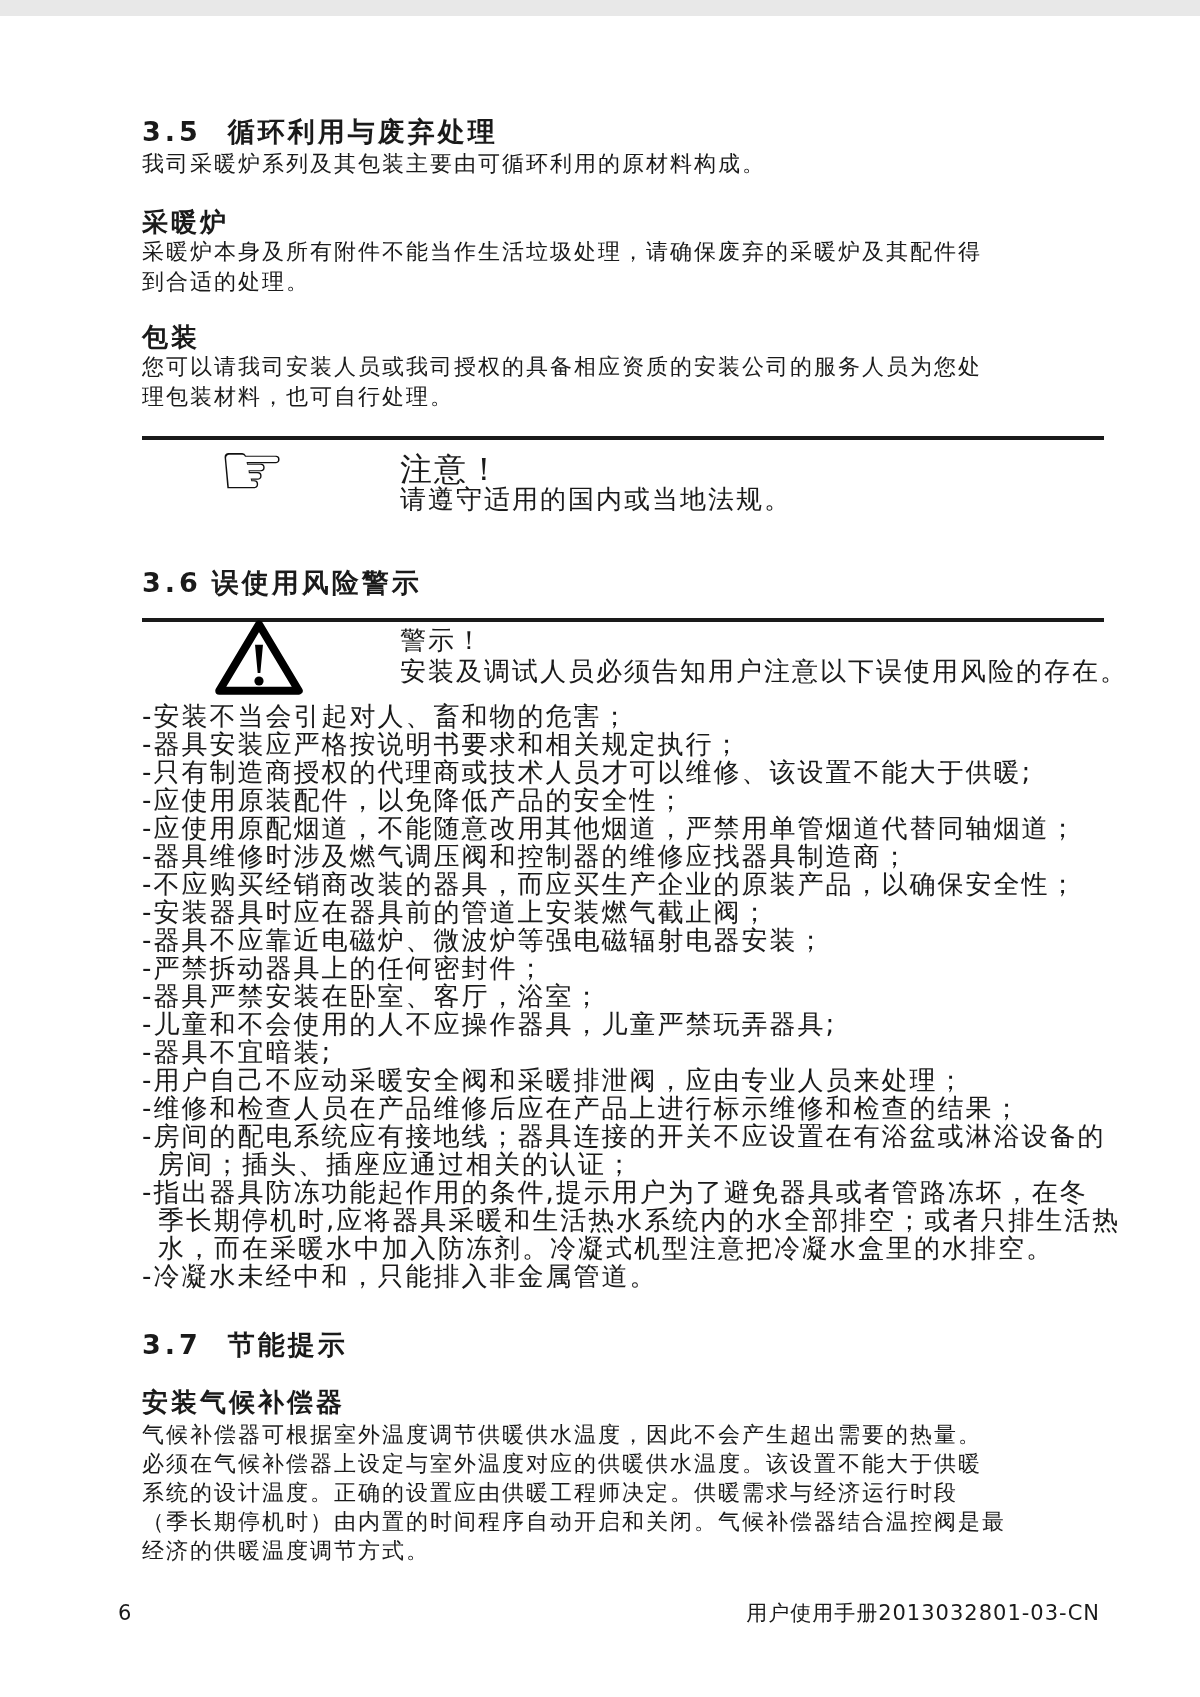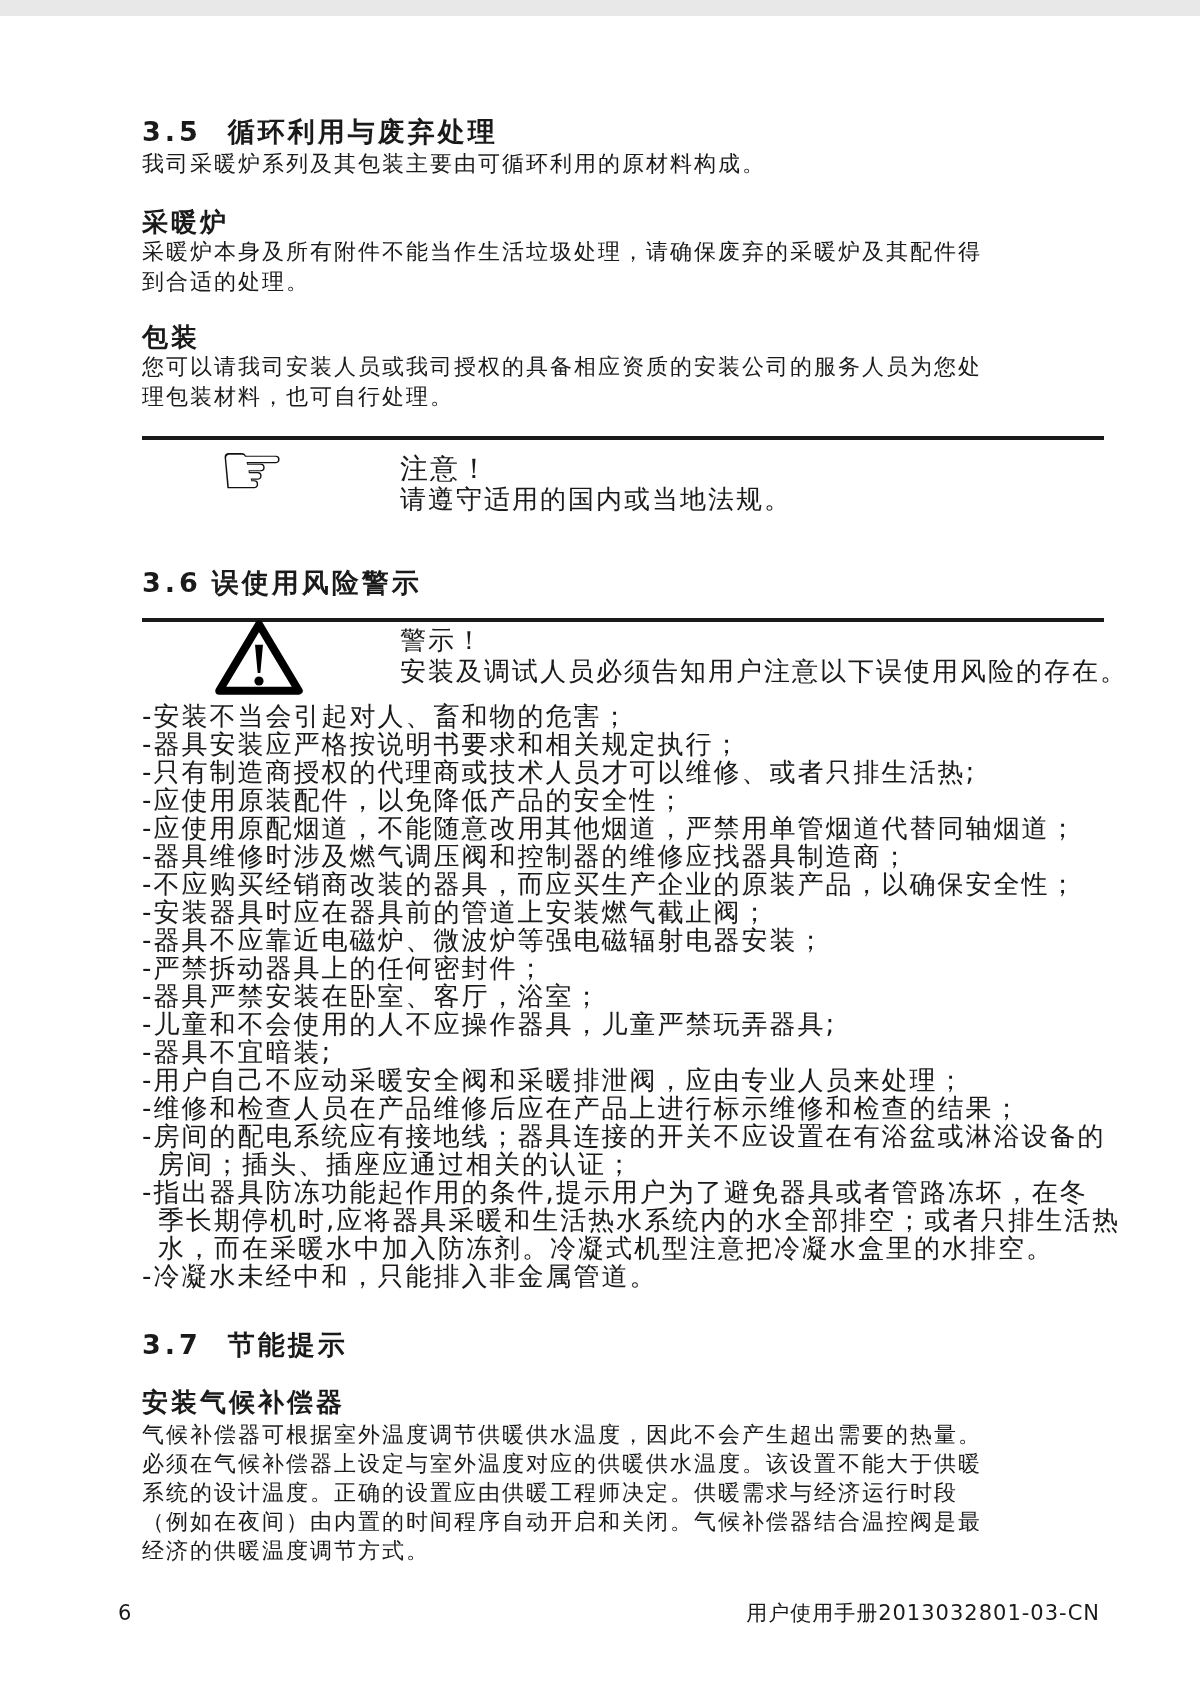--- a/index.html
+++ b/index.html
@@ -31,21 +31,21 @@
   }
   .rule{
     position:absolute;left:142px;width:962px;height:4px;
     background:#1a1a1a;
   }
   .hand-icon{
     position:absolute;left:218px;top:416px;
     font-size:76px;line-height:76px;
     color:#111;
   }
-  .note-title{position:absolute;left:400px;top:438px;font-size:28px;letter-spacing:2px;line-height:30px;white-space:nowrap;}
+  .note-title{position:absolute;left:400px;top:438px;font-size:32px;letter-spacing:2px;line-height:30px;white-space:nowrap;}
   .note-body{position:absolute;left:400px;top:468px;font-size:26px;letter-spacing:2px;line-height:30px;white-space:nowrap;}
   .warn-icon{position:absolute;left:214px;top:604px;width:90px;height:76px;}
   .warn-title{position:absolute;left:400px;top:609px;font-size:26px;letter-spacing:2px;line-height:30px;white-space:nowrap;}
   .warn-body{position:absolute;left:400px;top:640px;font-size:26px;letter-spacing:2px;line-height:30px;white-space:nowrap;}
   .bullets{
     position:absolute;left:142px;top:686px;
     font-size:26px;letter-spacing:2px;line-height:28px;
     white-space:nowrap;
   }
   .bline{white-space:nowrap;}
@@ -104,21 +104,21 @@
   <div class="warn-body">安装及调试人员必须告知用户注意以下误使用风险的存在。</div>
 
   <div class="bullets">
       <div class="bullet-item">
         <div class="bline">-安装不当会引起对人、畜和物的危害；</div>
       </div>
       <div class="bullet-item">
         <div class="bline">-器具安装应严格按说明书要求和相关规定执行；</div>
       </div>
       <div class="bullet-item">
-        <div class="bline">-只有制造商授权的代理商或技术人员才可以维修、或者只排生活热;</div>
+        <div class="bline">-只有制造商授权的代理商或技术人员才可以维修、该设置不能大于供暖;</div>
       </div>
       <div class="bullet-item">
         <div class="bline">-应使用原装配件，以免降低产品的安全性；</div>
       </div>
       <div class="bullet-item">
         <div class="bline">-应使用原配烟道，不能随意改用其他烟道，严禁用单管烟道代替同轴烟道；</div>
       </div>
       <div class="bullet-item">
         <div class="bline">-器具维修时涉及燃气调压阀和控制器的维修应找器具制造商；</div>
       </div>
@@ -165,20 +165,20 @@
 
   <div class="heading" style="top:1313px">
     <span class="hnum">3.7</span><span>节能提示</span>
   </div>
 
   <div class="subhead" style="top:1370px">安装气候补偿器</div>
   <div class="para" style="top:1404px;line-height:29px">
       <div class="bline">气候补偿器可根据室外温度调节供暖供水温度，因此不会产生超出需要的热量。</div>
       <div class="bline">必须在气候补偿器上设定与室外温度对应的供暖供水温度。该设置不能大于供暖</div>
       <div class="bline">系统的设计温度。正确的设置应由供暖工程师决定。供暖需求与经济运行时段</div>
-      <div class="bline">（例如在夜间）由内置的时间程序自动开启和关闭。气候补偿器结合温控阀是最</div>
+      <div class="bline">（季长期停机时）由内置的时间程序自动开启和关闭。气候补偿器结合温控阀是最</div>
       <div class="bline">经济的供暖温度调节方式。</div>
     </div>
 
   <div class="footer-left">6</div>
   <div class="footer-right">用户使用手册2013032801-03-CN</div>
 
 </div>
 
 </body></html>

